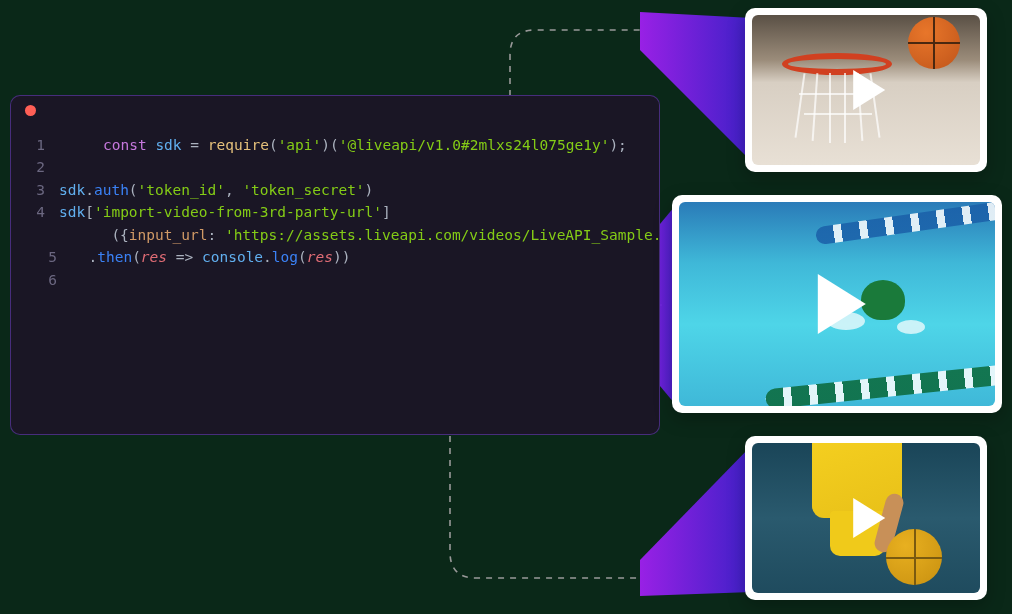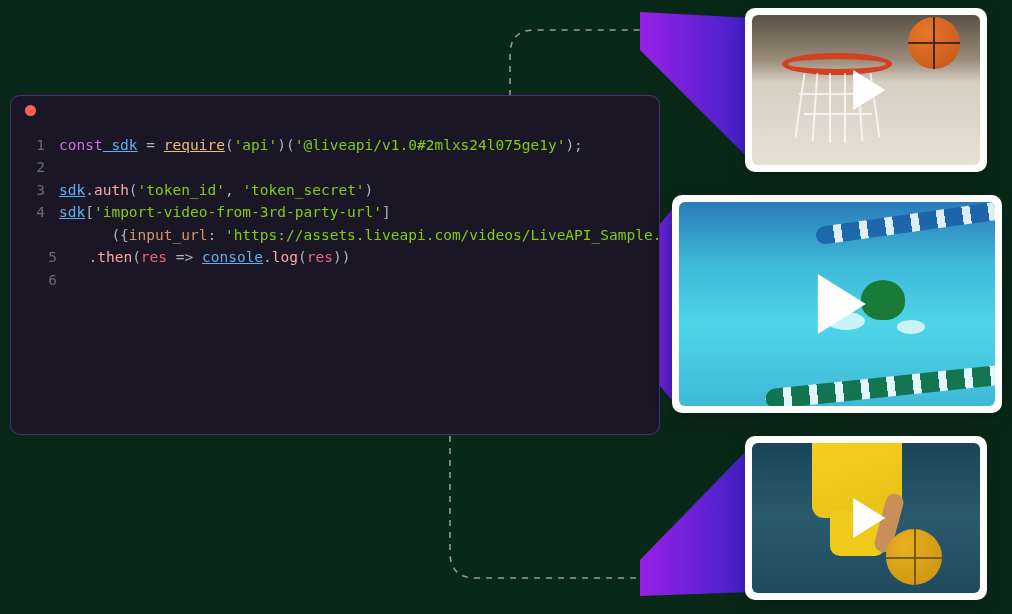--- a/index.html
+++ b/index.html
@@ -60,28 +60,28 @@
     }
 
     .line-num.indent {
       width: 30px;
     }
 
     .code-text {
       white-space: pre;
     }
 
-    .kw { color: #c678dd; }
-    .var { color: #61afef; text-decoration: underline; }
+    .kw { color: #c678dd; margin-left: 44px; }
+    .var { color: #61afef; }
     .punct { color: #abb2bf; }
     .str { color: #84cc16; }
-    .func { color: #e5c07b; text-decoration: underline; }
-    .method { color: #fca5a5; margin-top: 16px; }
+    .func { color: #e5c07b; }
+    .method { color: #3b82f6; margin-top: 16px; }
     .attr { color: #d19a66; }
-    .param { color: #e06c75; }
+    .param { color: #e06c75; font-style: italic; }
 
     
     .thumb {
       position: absolute;
       border-radius: 10px;
       background: #fff;
       padding: 7px;
       box-shadow: 0 6px 18px rgba(0,0,0,0.25);
     }
 

